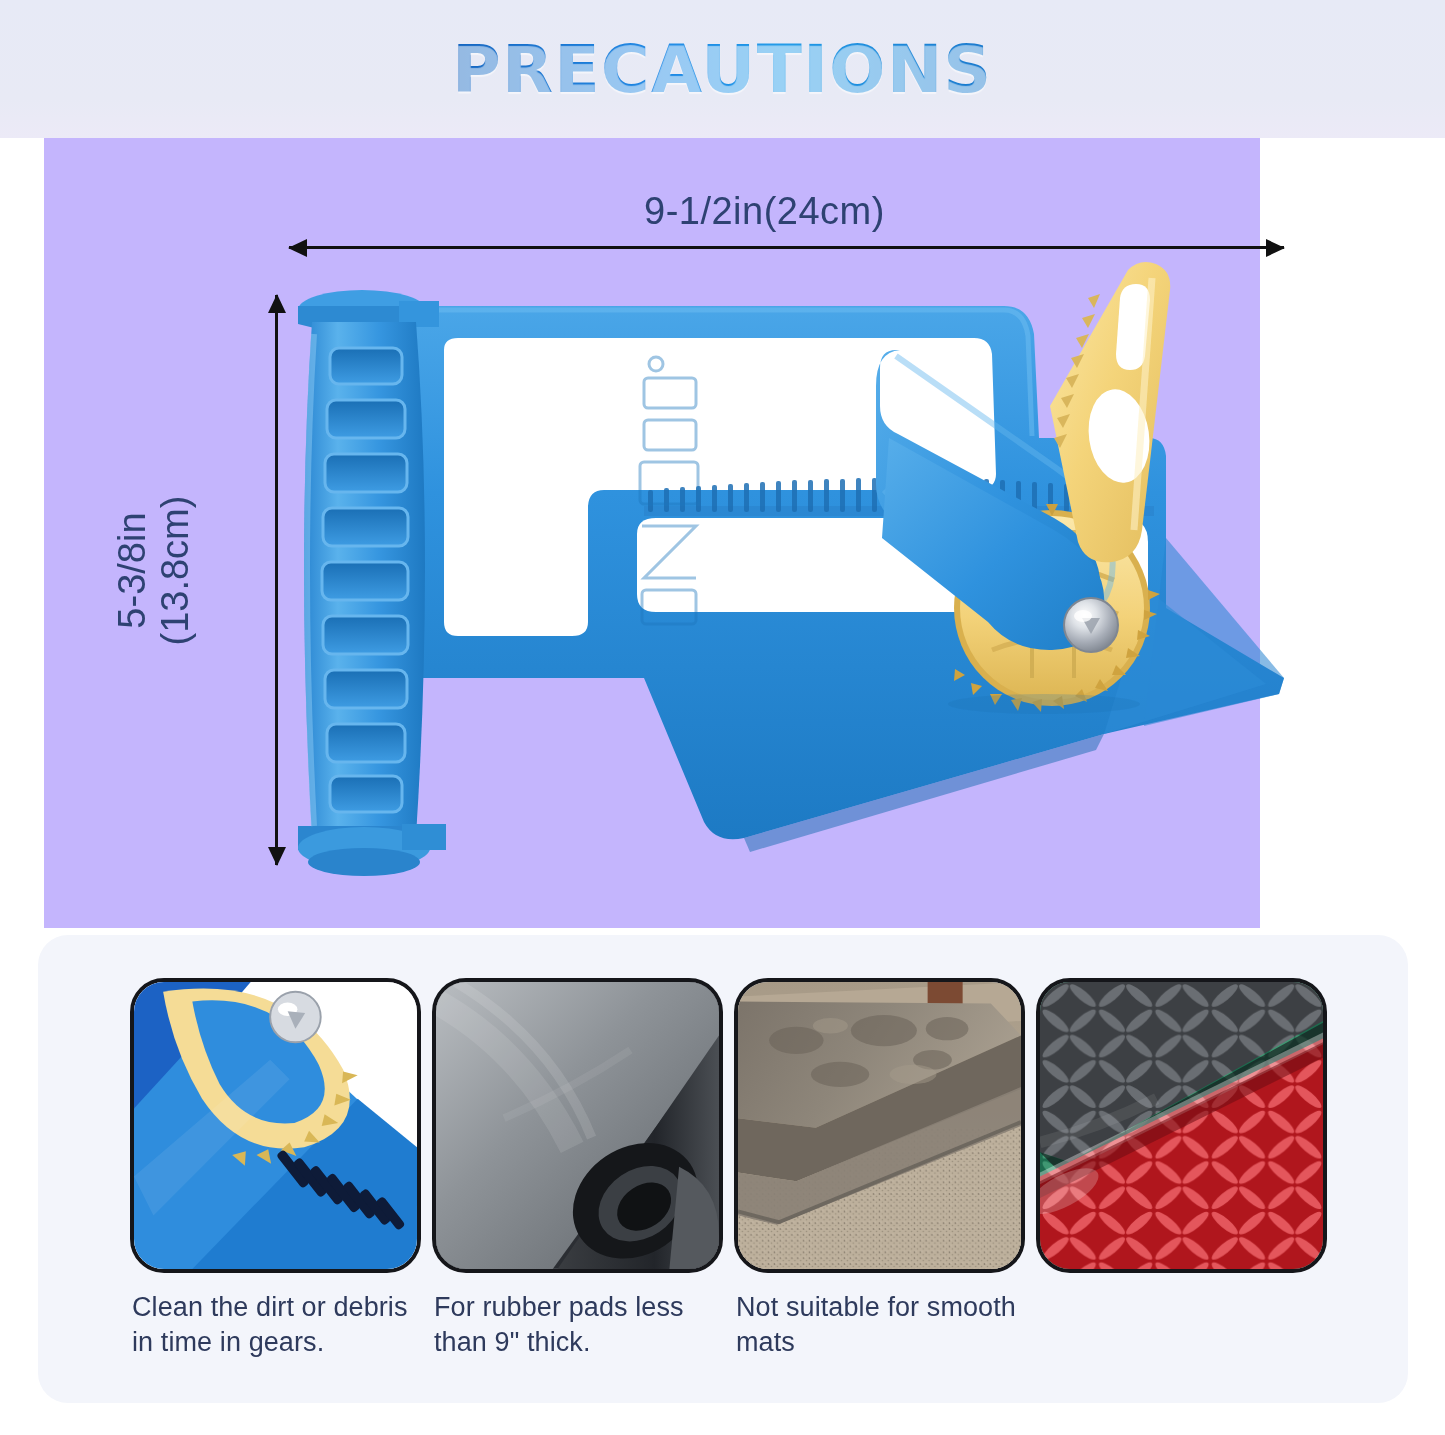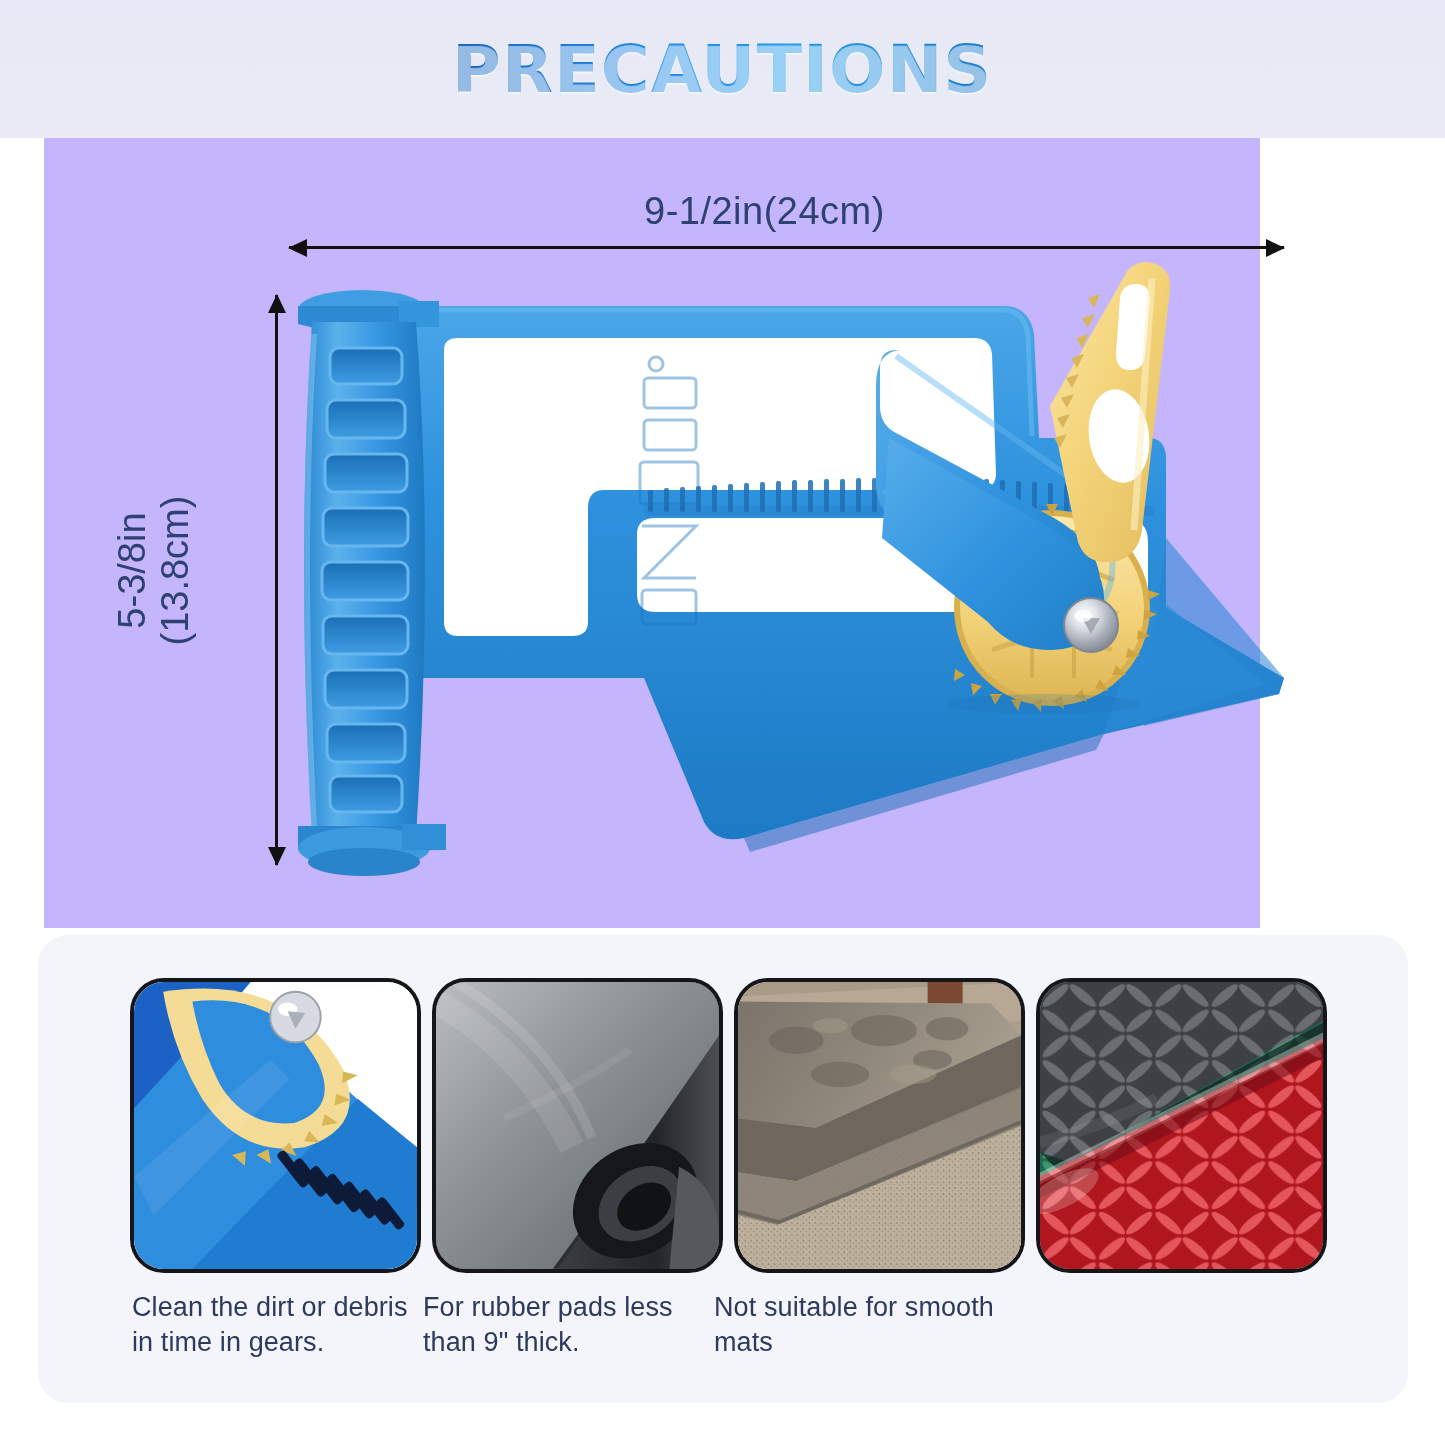--- a/index.html
+++ b/index.html
@@ -88,21 +88,21 @@
   .thumbs { position: absolute; left: 0; top: 43px; width: 1370px; height: 295px;
             display: flex; gap: 11px; padding: 0 92px; }
   .thumb {
     position: relative; width: 291px; height: 295px; border-radius: 34px;
     border: 4px solid #15161a; overflow: hidden; background: #cfd3da;
     flex: 0 0 291px;
   }
   .thumb-inner { position: absolute; inset: 0; }
 
   .captions { position: absolute; left: 0; top: 355px; width: 1370px;
-              display: flex; padding: 0 92px; }
+              display: flex; gap: 11px; padding: 0 92px; }
   .caption {
     width: 291px; flex: 0 0 291px; color: #2e3a5c; font-size: 27px;
     line-height: 1.30; padding-left: 2px; letter-spacing: 0.1px;
   }
 </style>
 </head>
 <body>
 
 <div class="page">
 

